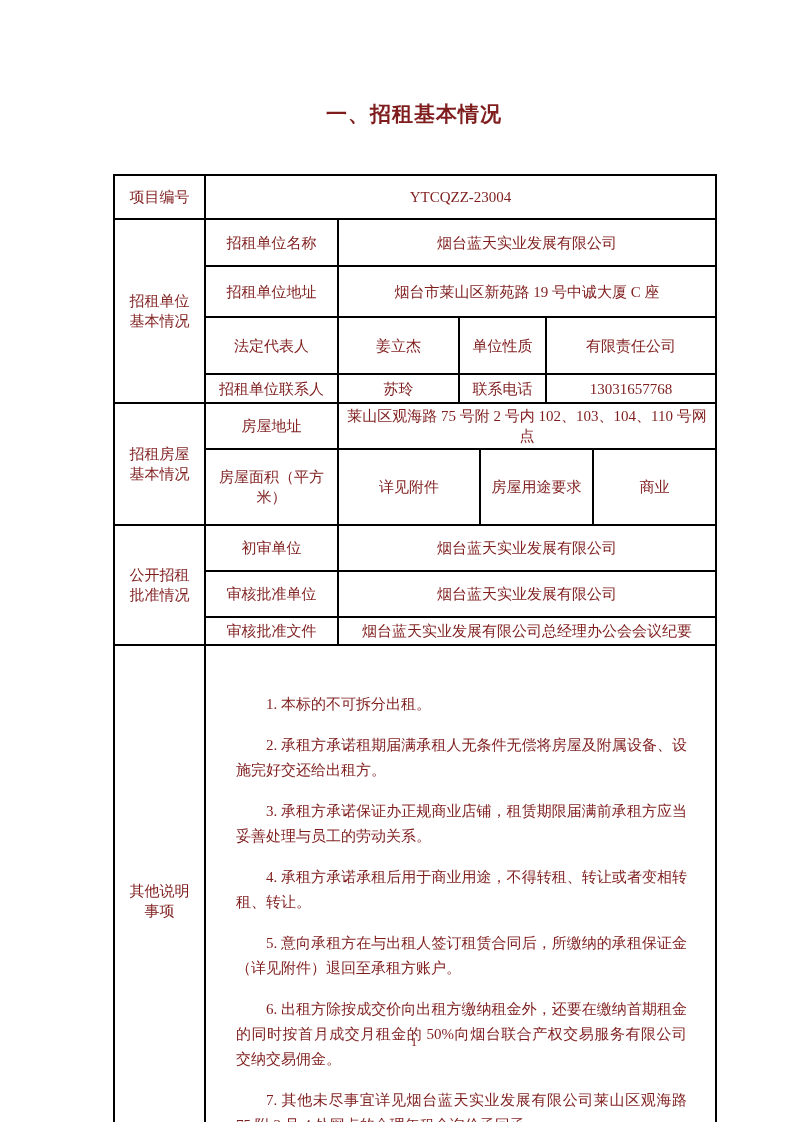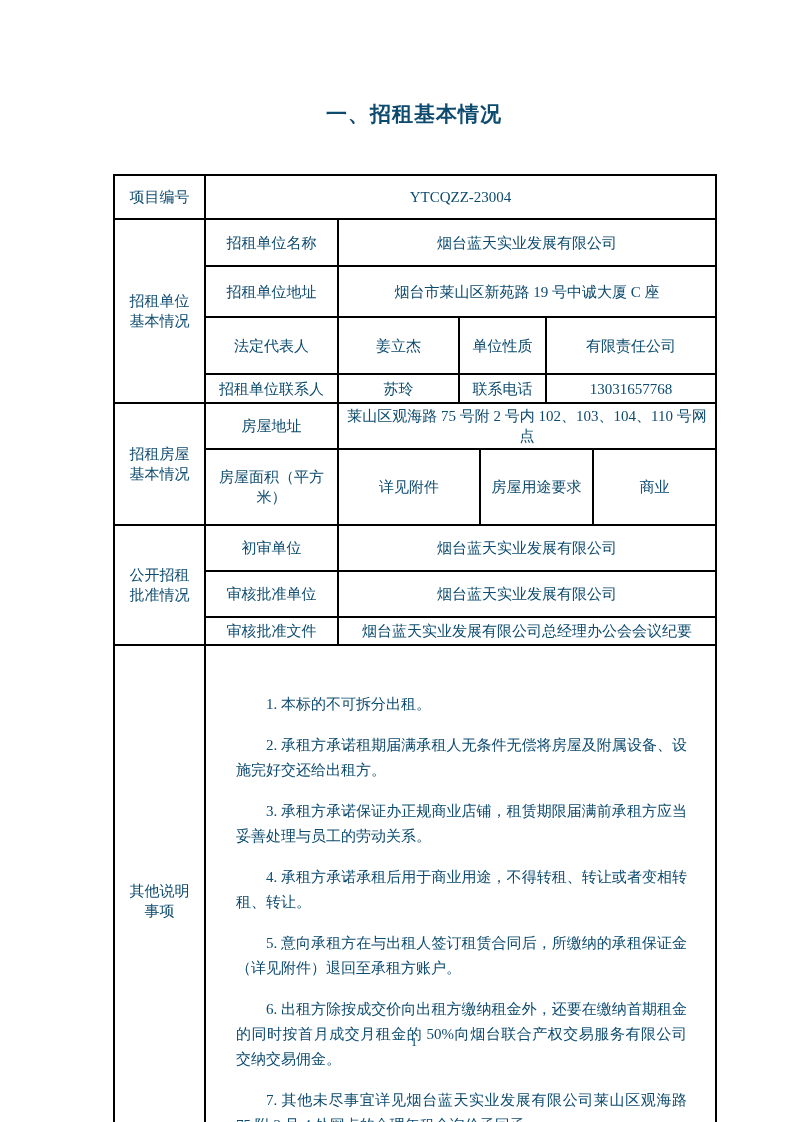--- a/index.html
+++ b/index.html
@@ -2,21 +2,21 @@
 <html><head>
 <meta charset="utf-8">
 <style>
   html, body { margin: 0; padding: 0; background: #ffffff; }
   .page {
     position: relative;
     width: 793px;
     height: 1122px;
     background: #ffffff;
     font-family: "Liberation Serif", "DejaVu Serif", serif;
-    color: #0c4a6e;
+    color: #7f1d1d;
     overflow: hidden;
   }
   .doc-title {
     position: absolute;
     top: 100px;
     left: 113px;
     width: 602px;
     text-align: center;
     font-size: 21px;
     font-weight: bold;

